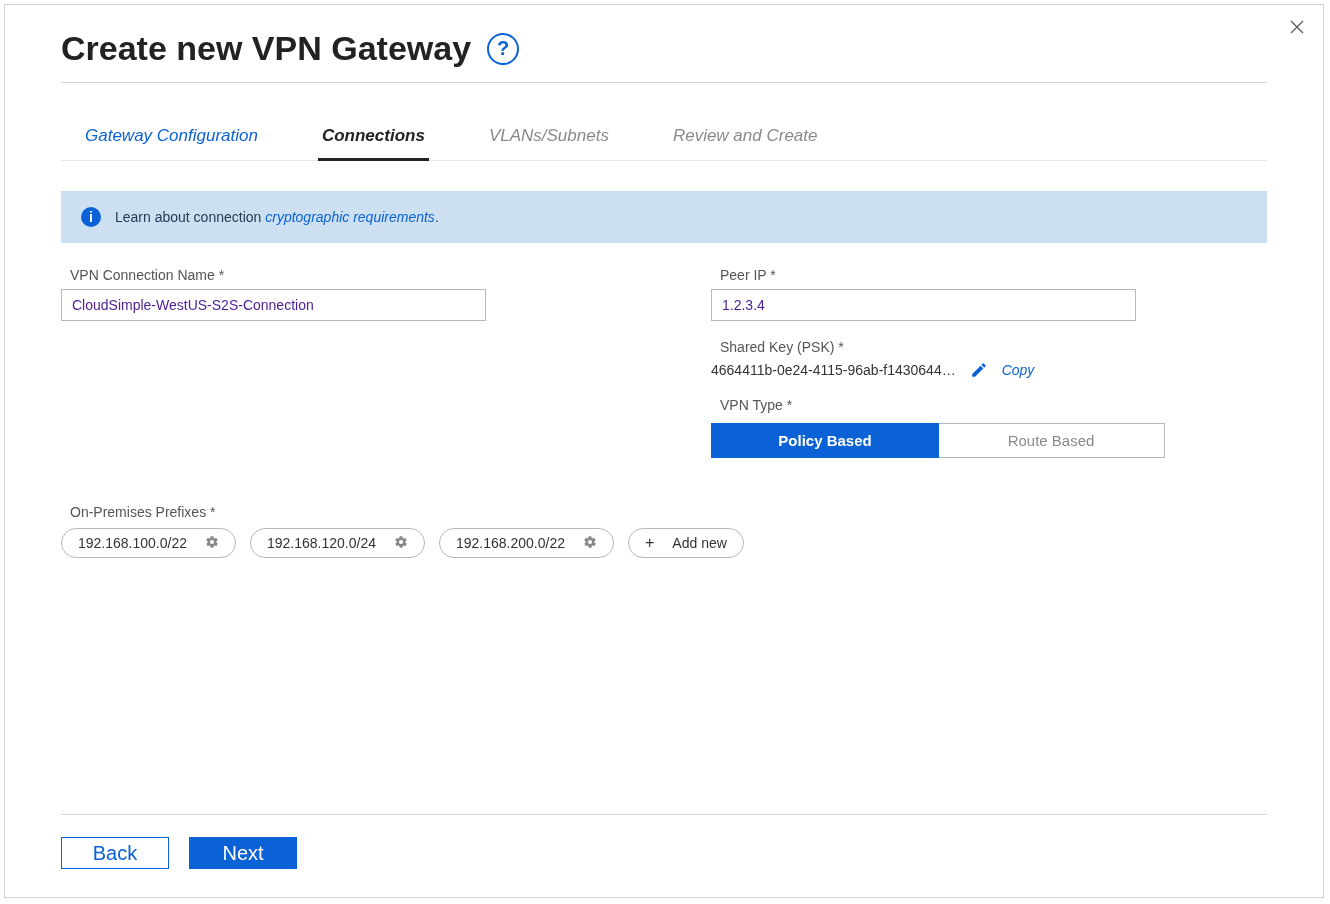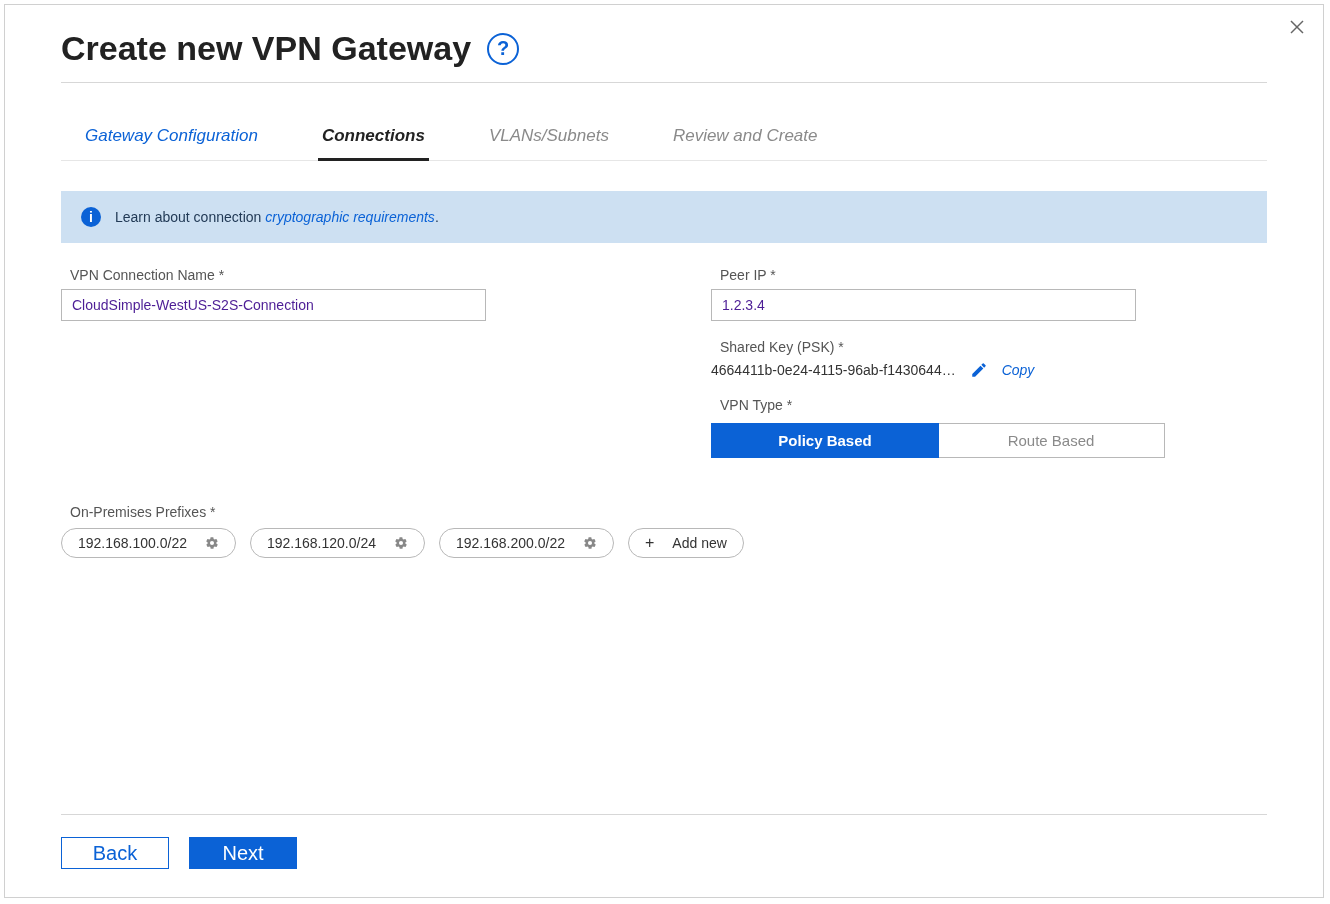--- a/index.html
+++ b/index.html
@@ -192,21 +192,21 @@
     display: flex;
     gap: 14px;
     margin-top: 8px;
     flex-wrap: wrap;
   }
   .chip, .add-chip {
     border: 1px solid #b8b8b8;
     border-radius: 999px;
     padding: 6px 16px;
     display: inline-flex;
-    align-items: center;
+    align-items: flex-start;
     gap: 18px;
     font-size: 14px;
     cursor: pointer;
   }
   .chip .gear { color: #888; display:flex; }
   .chip .gear svg { width: 14px; height: 14px; }
   .add-chip .plus {
     font-size: 16px;
     font-weight: 400;
     line-height: 1;

